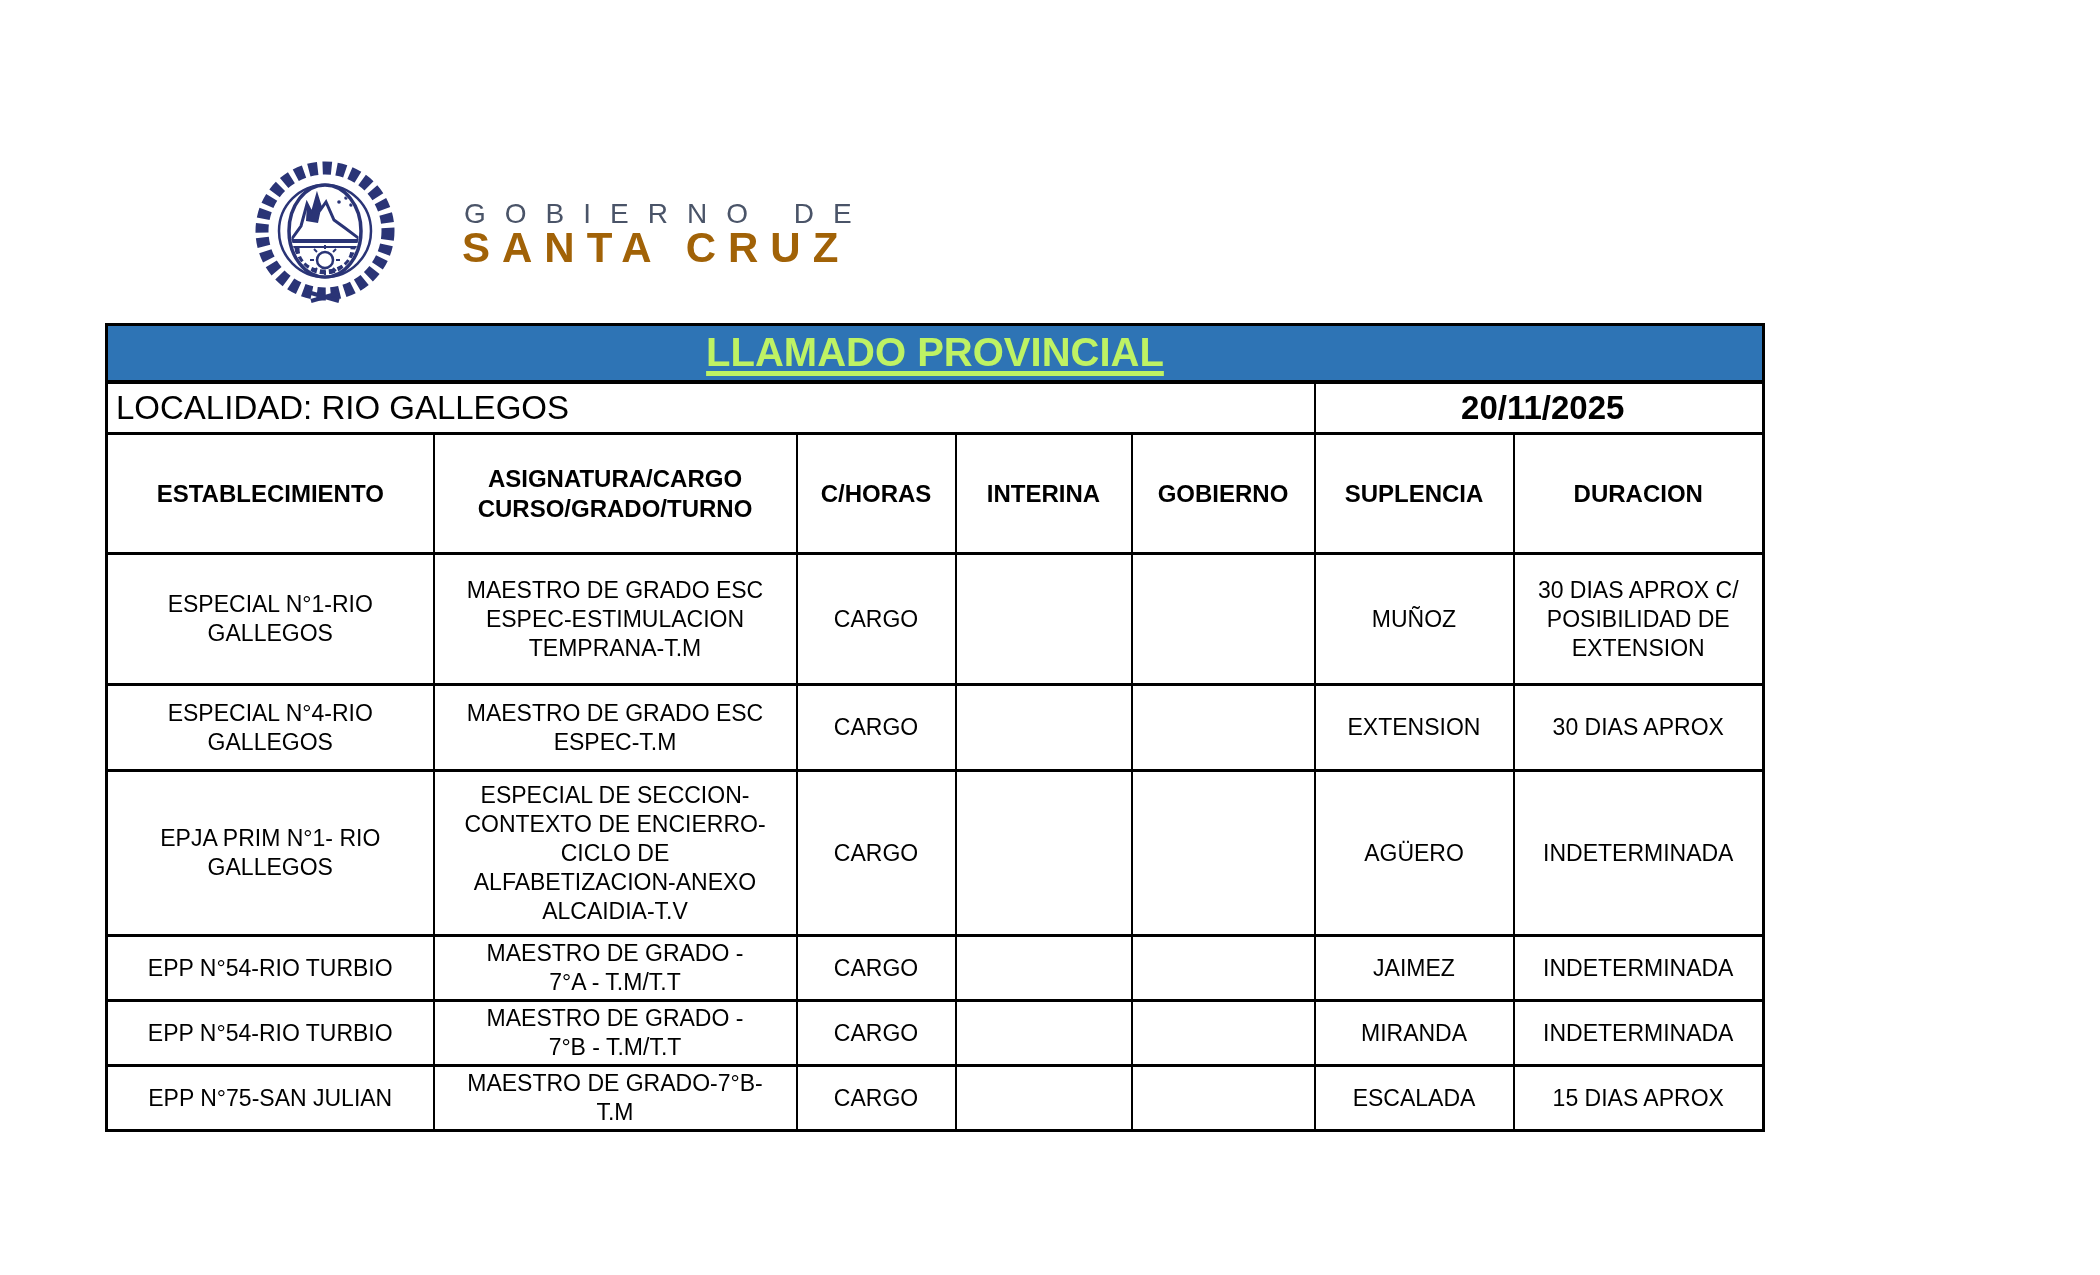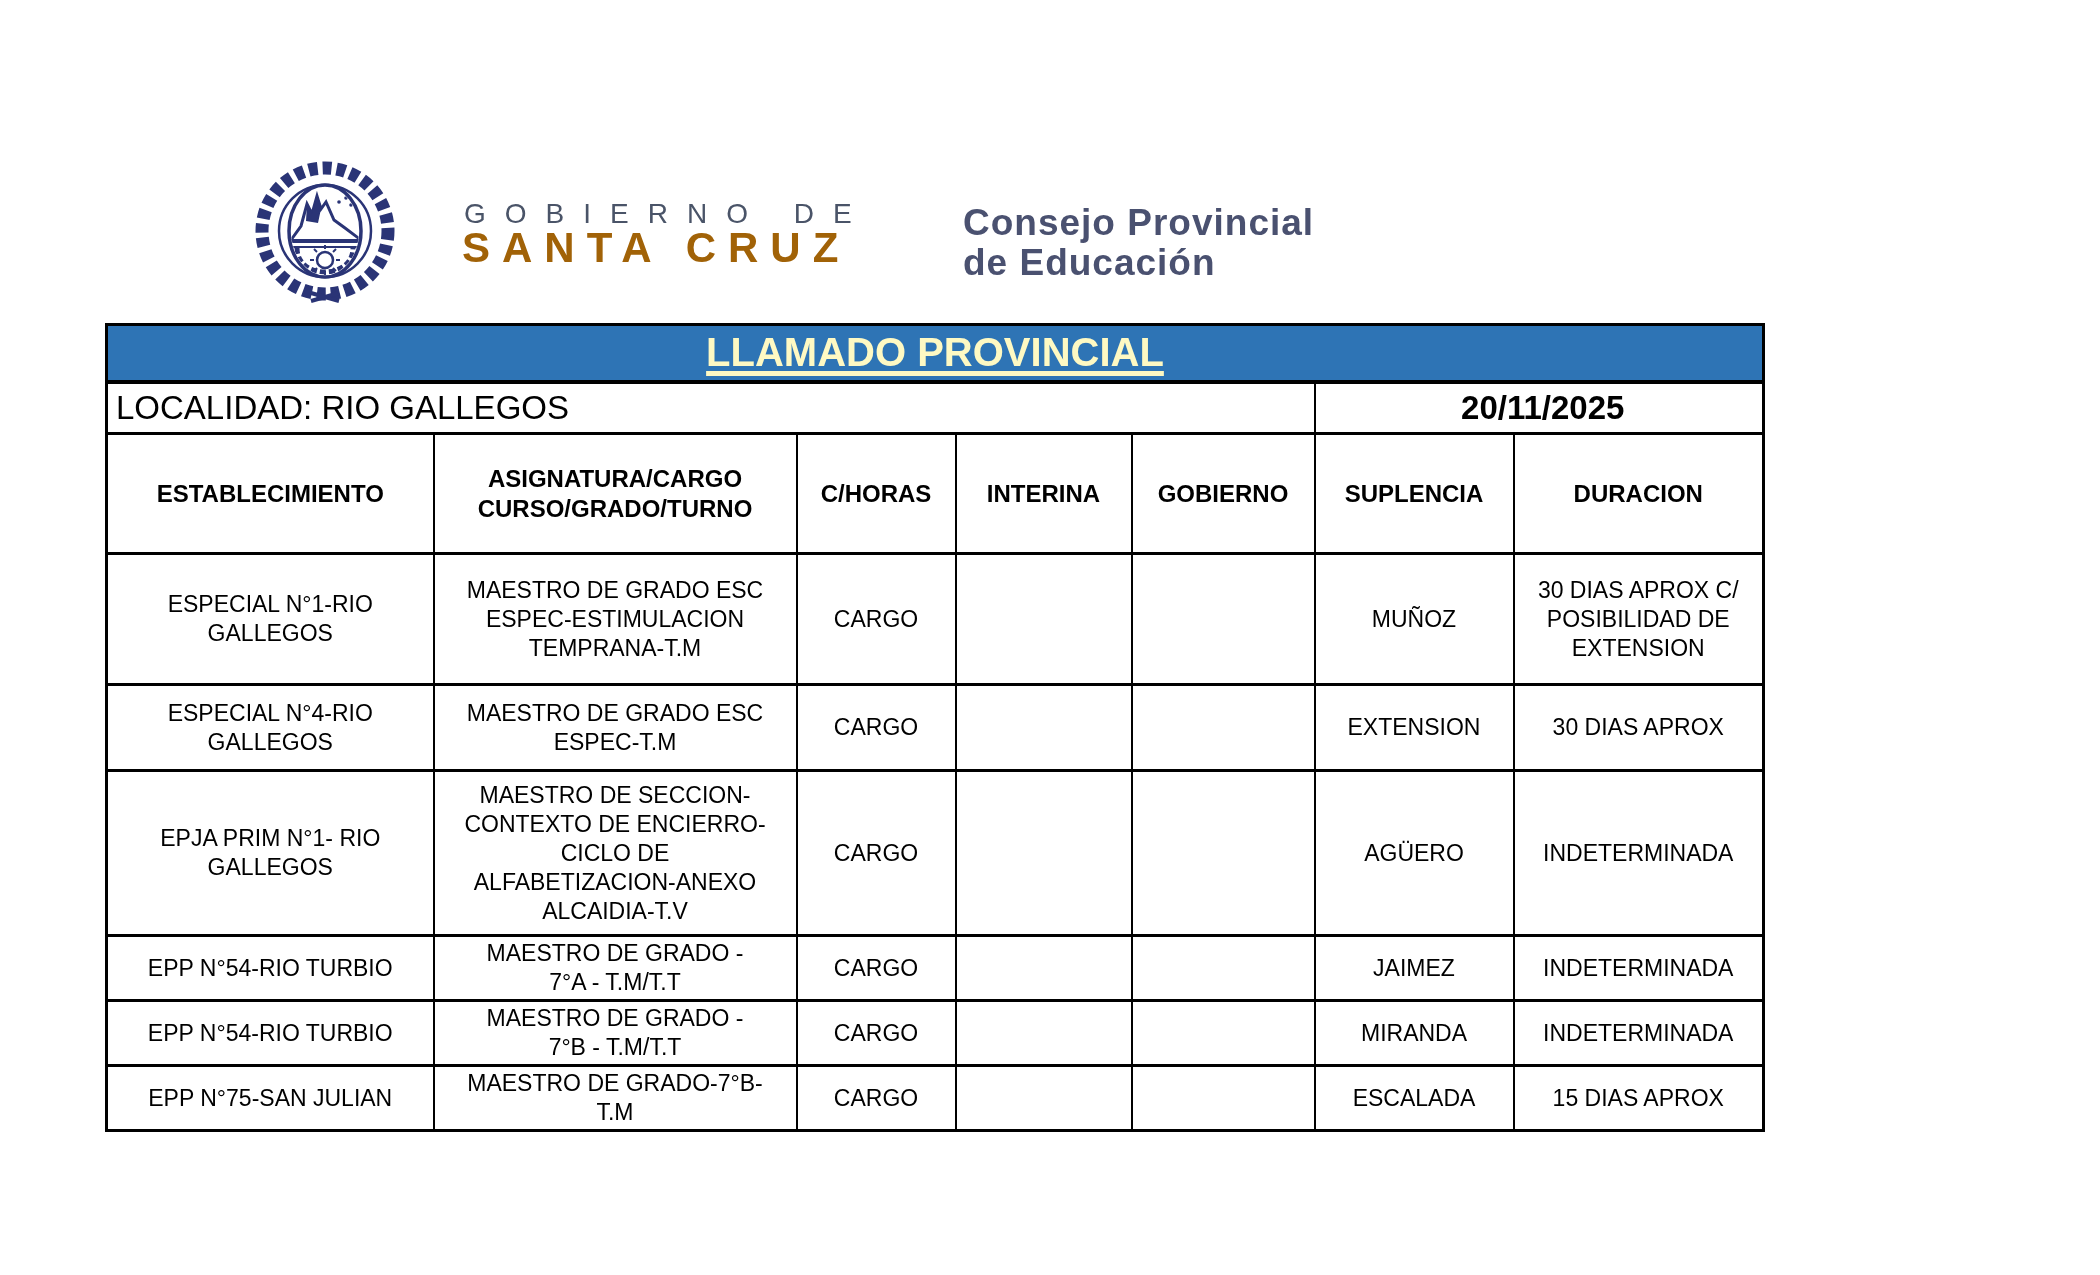--- a/index.html
+++ b/index.html
@@ -70,21 +70,21 @@
     overflow: hidden;
   }
   .title-cell {
     background: #2e74b5;
     text-align: center;
     border-bottom-width: 4px !important;
   }
   .title-text {
     font-size: 40px;
     font-weight: bold;
-    color: #fef9c3;
+    color: #bef264;
     text-decoration: underline;
     text-decoration-thickness: 5px;
     text-underline-offset: 5px;
     letter-spacing: 0px;
   }
   .loc-cell {
     font-size: 33px;
     font-weight: normal;
     text-align: left;
     padding: 0 0 0 8px;
@@ -154,22 +154,20 @@
         <line x1="77" y1="108" x2="74" y2="111"></line>
         <line x1="93" y1="108" x2="96" y2="111"></line>
       </g>
 
       <path d="M57 88 C57 120 113 120 113 88" fill="none" stroke="#2a3476" stroke-width="5" stroke-dasharray="6 3"></path>
     </g>
   </svg>
 
   <div class="gov-line1">GOBIERNO DE</div>
   <div class="gov-line2">SANTA CRUZ</div>
-  <div class="council">Consejo Provincial
-de Educación</div>
 
   <table class="doc">
     <colgroup>
       <col style="width:327px">
         <col style="width:363px">
         <col style="width:159px">
       <col style="width:176px">
         <col style="width:183px">
         <col style="width:199px">
       <col style="width:250px">
@@ -215,21 +213,21 @@
 ESPEC-T.M</td>
         <td class="cell">CARGO</td>
         <td class="cell"></td>
         <td class="cell"></td>
         <td class="cell">EXTENSION</td>
         <td class="cell">30 DIAS APROX</td>
       </tr>
       <tr style="height:165px">
         <td class="cell">EPJA PRIM N°1- RIO
 GALLEGOS</td>
-        <td class="cell">MAESTRO DE SECCION-
+        <td class="cell">ESPECIAL DE SECCION-
 CONTEXTO DE ENCIERRO-
 CICLO DE
 ALFABETIZACION-ANEXO
 ALCAIDIA-T.V</td>
         <td class="cell">CARGO</td>
         <td class="cell"></td>
         <td class="cell"></td>
         <td class="cell">AGÜERO</td>
         <td class="cell">INDETERMINADA</td>
       </tr>

